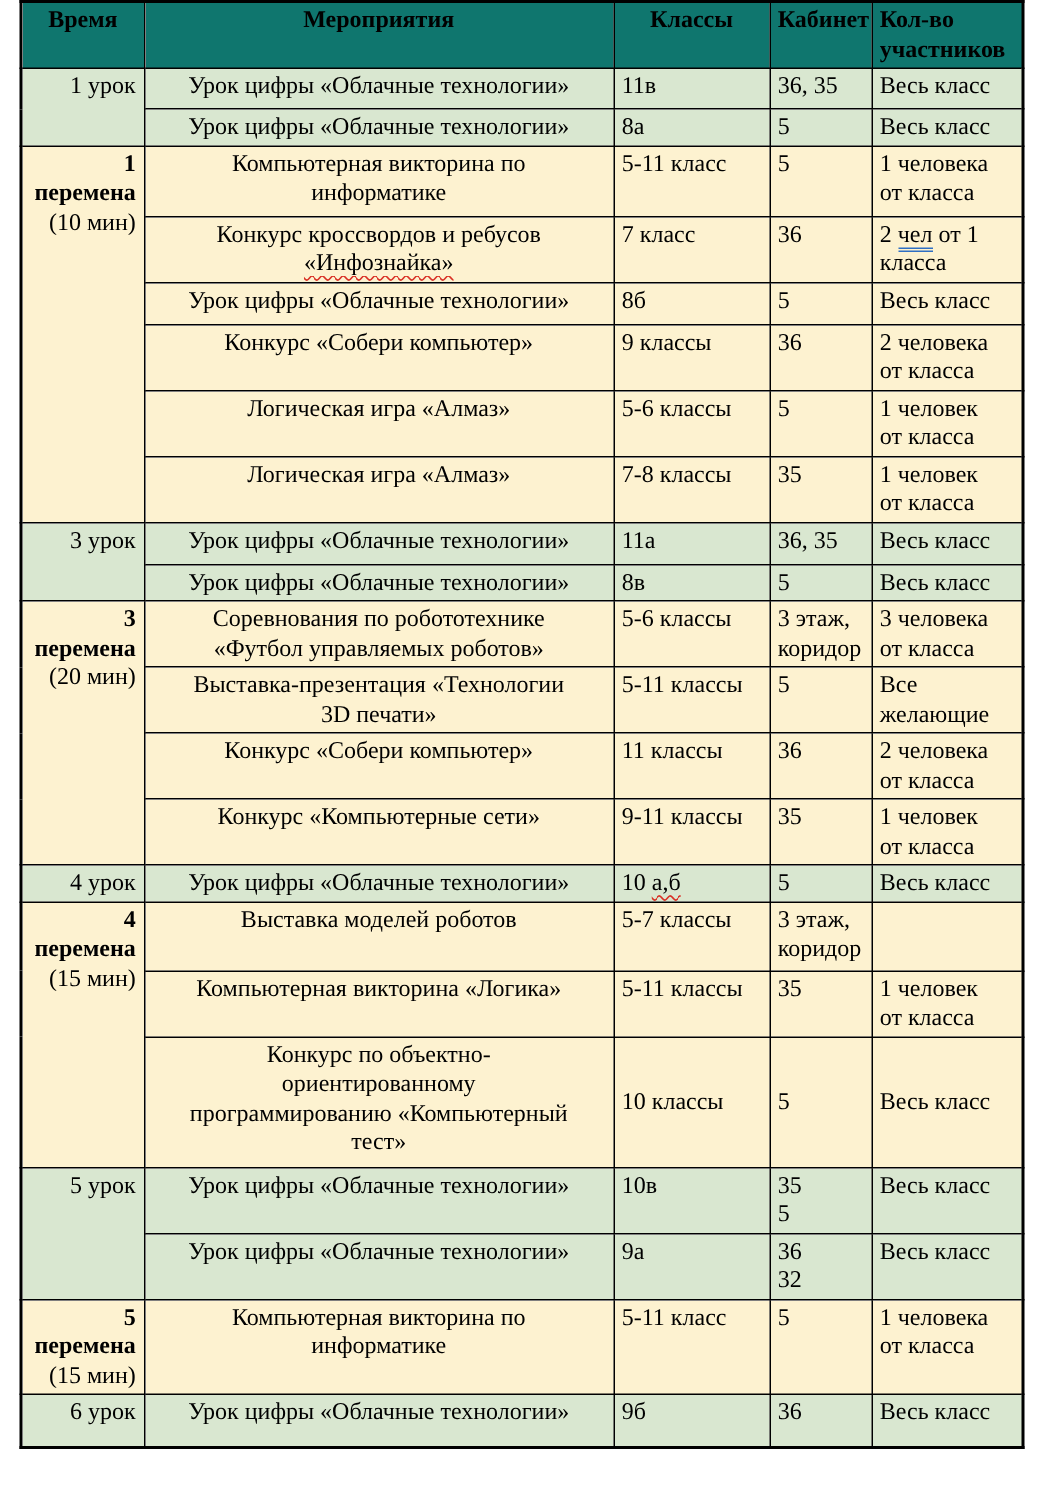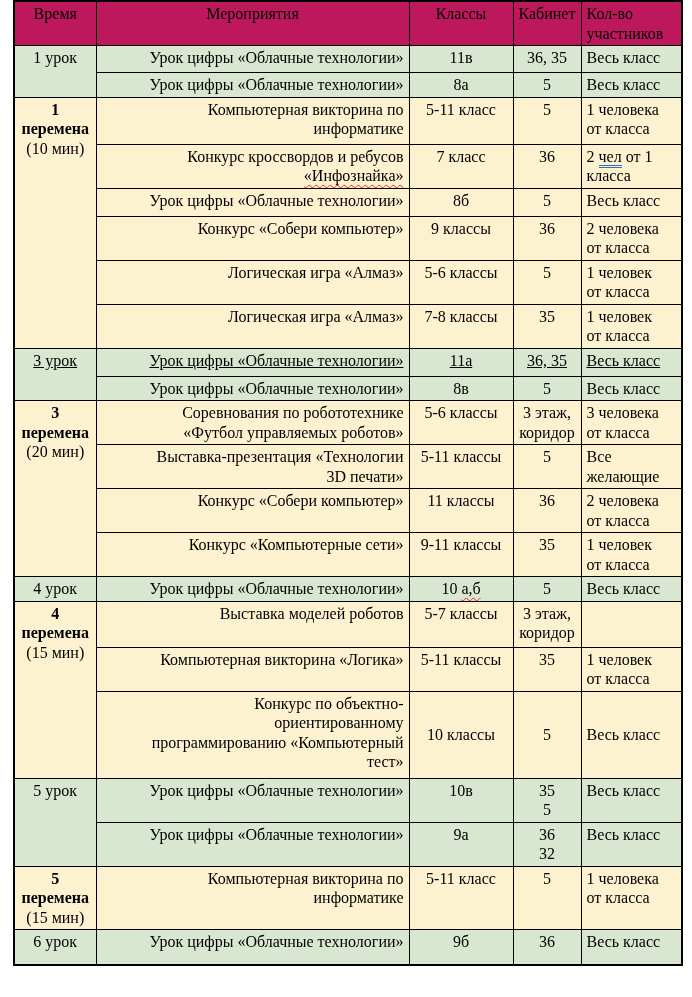--- a/index.html
+++ b/index.html
@@ -33,32 +33,32 @@
   th, td {
     border: 1px solid #000000;
     font-size: 16px;
     line-height: 1.22;
     padding: 2px 5px;
     vertical-align: top;
     overflow: hidden;
   }
   thead tr { height: 36px; }
   th {
-    font-weight: normal;
+    font-weight: bold;
     text-align: center;
-    background: #be185d;
+    background: #0f766e;
     white-space: pre-line;
   }
   th.left { text-align: left; }
   .lesson { background: #d9e7d0; }
   .break  { background: #fdf2d0; }
-  td.time-cell { text-align: center; white-space: pre-line; }
+  td.time-cell { text-align: right; white-space: pre-line; }
   td.time-cell .bold { font-weight: bold; }
-  td.event-cell { text-align: right; white-space: pre-line; }
-  td.classes-cell, td.room-cell { text-align: center; white-space: pre-line; }
+  td.event-cell { text-align: center; white-space: pre-line; }
+  td.classes-cell, td.room-cell { white-space: pre-line; }
   td.participants-cell { text-align: left; white-space: pre-line; }
   .mark-spell {
     text-decoration: underline;
     text-decoration-style: wavy;
     text-decoration-color: #d93025;
     text-decoration-thickness: 1px;
     text-underline-offset: 3px;
     text-decoration-skip-ink: none;
   }
   .mark-grammar {
@@ -141,21 +141,21 @@
           <td class="participants-cell break">1 человек
 от класса</td>
         </tr>
         <tr style="height: 39px;">
           <td class="event-cell break">Логическая игра «Алмаз»</td>
           <td class="classes-cell break">7-8 классы</td>
           <td class="room-cell break">35</td>
           <td class="participants-cell break">1 человек
 от класса</td>
         </tr>
-        <tr style="height: 28px; text-decoration: underline;">
+        <tr style="height: 28px;">
           <td class="time-cell lesson" rowspan="2"><span class="">3 урок</span></td>
           <td class="event-cell lesson">Урок цифры «Облачные технологии»</td>
           <td class="classes-cell lesson">11а</td>
           <td class="room-cell lesson">36, 35</td>
           <td class="participants-cell lesson">Весь класс</td>
         </tr>
         <tr style="height: 23px;">
           <td class="event-cell lesson">Урок цифры «Облачные технологии»</td>
           <td class="classes-cell lesson">8в</td>
           <td class="room-cell lesson">5</td>

